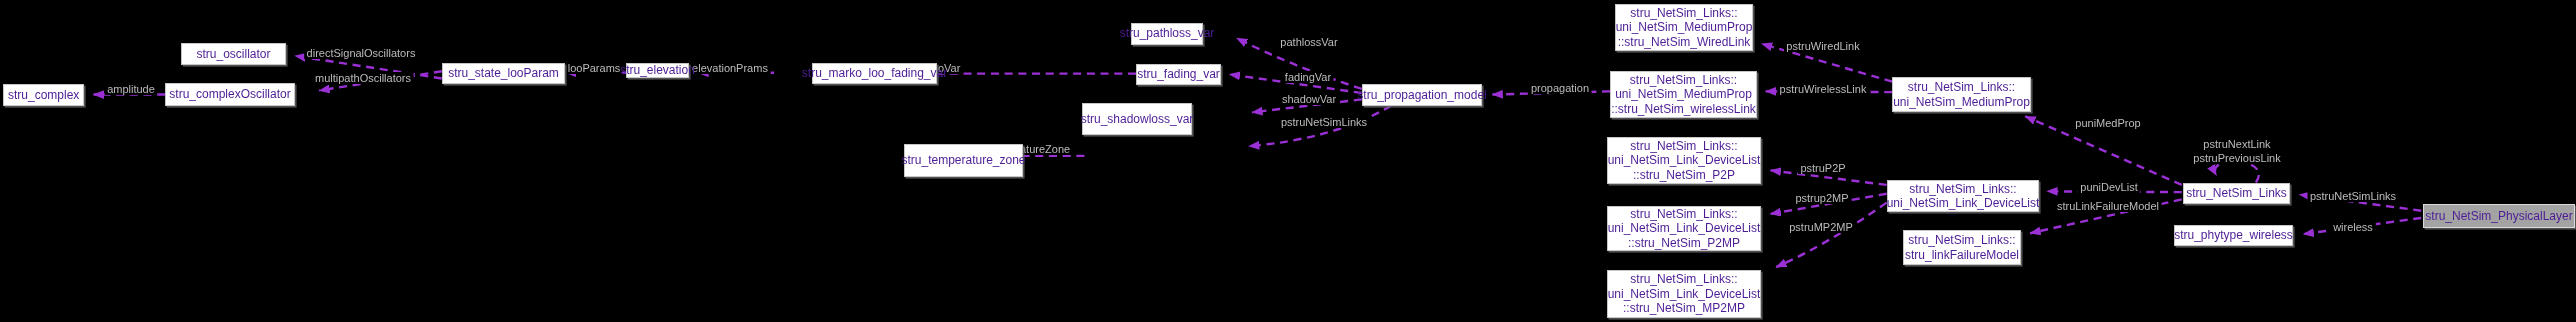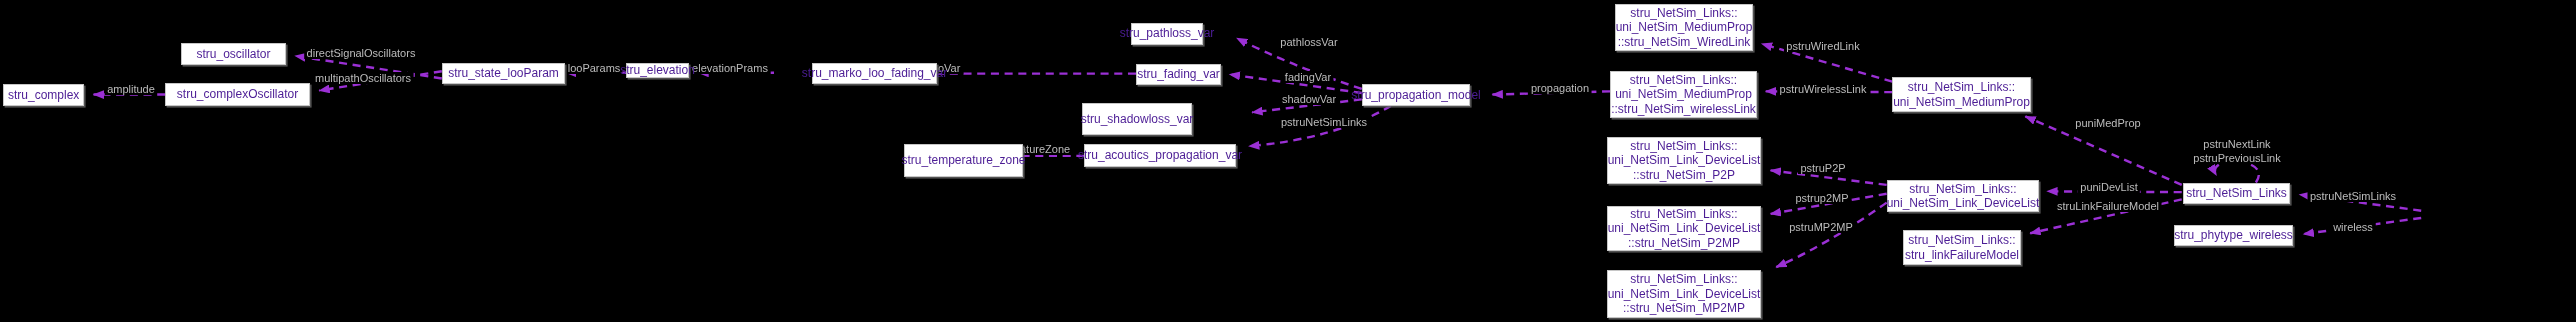--- a/index.html
+++ b/index.html
@@ -98,30 +98,29 @@
   <div class="elabel" style="left:1821px;top:227px">pstruMP2MP</div>
   <div class="elabel" style="left:2109px;top:187px">puniDevList</div>
   <div class="elabel" style="left:2108px;top:206px">struLinkFailureModel</div>
   <div class="elabel" style="left:2237px;top:144px">pstruNextLink</div>
   <div class="elabel" style="left:2237px;top:158px">pstruPreviousLink</div>
   <div class="elabel" style="left:2353px;top:196px">pstruNetSimLinks</div>
   <div class="elabel" style="left:2353px;top:227px">wireless</div>
 
   <div class="node" style="left:3.2px;top:84px;width:81px;height:22px">stru_complex</div>
   <div class="node" style="left:181px;top:43px;width:105px;height:22px">stru_oscillator</div>
-  <div class="node" style="left:165px;top:83px;width:145px;height:22.6px">stru_complexOscillator</div>
+  <div class="node" style="left:165px;top:83px;width:130px;height:22.6px">stru_complexOscillator</div>
   <div class="node" style="left:442px;top:63px;width:123px;height:21px">stru_state_looParam</div>
   <div class="node" style="left:626px;top:63px;width:63px;height:15px">stru_elevation</div>
   <div class="node" style="left:812px;top:63px;width:125px;height:21px">stru_marko_loo_fading_var</div>
   <div class="node" style="left:1131px;top:22.6px;width:72px;height:22px">stru_pathloss_var</div>
   <div class="node" style="left:1136px;top:64px;width:85px;height:21px">stru_fading_var</div>
   <div class="node" style="left:1082px;top:103px;width:110px;height:32px">stru_shadowloss_var</div>
   <div class="node" style="left:904px;top:144px;width:119px;height:33px">stru_temperature_zone</div>
-  <div class="node" style="left:1084px;top:144px;width:152px;height:22.6px">stru_acoutics_propagation_var</div>
-  <div class="node" style="left:1362px;top:84px;width:108px;height:22px">stru_propagation_model</div>
+  <div class="node" style="left:1362px;top:84px;width:120px;height:22px">stru_propagation_model</div>
 
   <div class="node" style="left:1615px;top:4px;width:138px;height:47px">
     <span>stru_NetSim_Links::</span>
     <span>uni_NetSim_MediumProp</span>
     <span>::stru_NetSim_WiredLink</span>
   </div>
   <div class="node" style="left:1610px;top:71px;width:147px;height:47px">
     <span>stru_NetSim_Links::</span>
     <span>uni_NetSim_MediumProp</span>
     <span>::stru_NetSim_wirelessLink</span>
@@ -149,15 +148,16 @@
     <span>stru_NetSim_Links::</span>
     <span>uni_NetSim_Link_DeviceList</span>
   </div>
   <div class="node" style="left:1903px;top:230px;width:118px;height:35px">
     <span>stru_NetSim_Links::</span>
     <span>stru_linkFailureModel</span>
   </div>
 
   <div class="node" style="left:2183px;top:183px;width:107px;height:21px">stru_NetSim_Links</div>
   <div class="node" style="left:2174px;top:225px;width:119px;height:21px">stru_phytype_wireless</div>
+  <div class="node hl" style="left:2423px;top:204px;width:152px;height:24px">stru_NetSim_PhysicalLayer</div>
 
 </div>
 
 
 </body></html>

